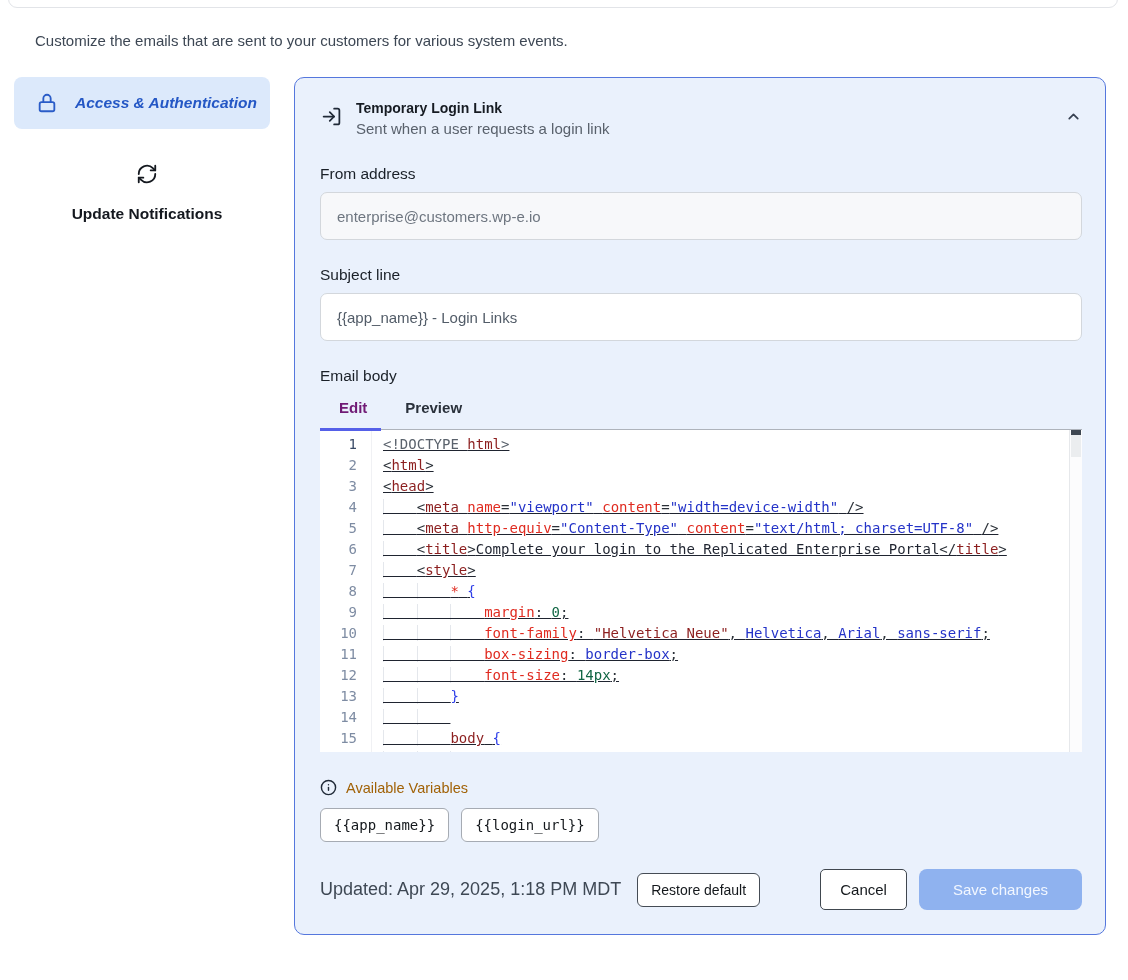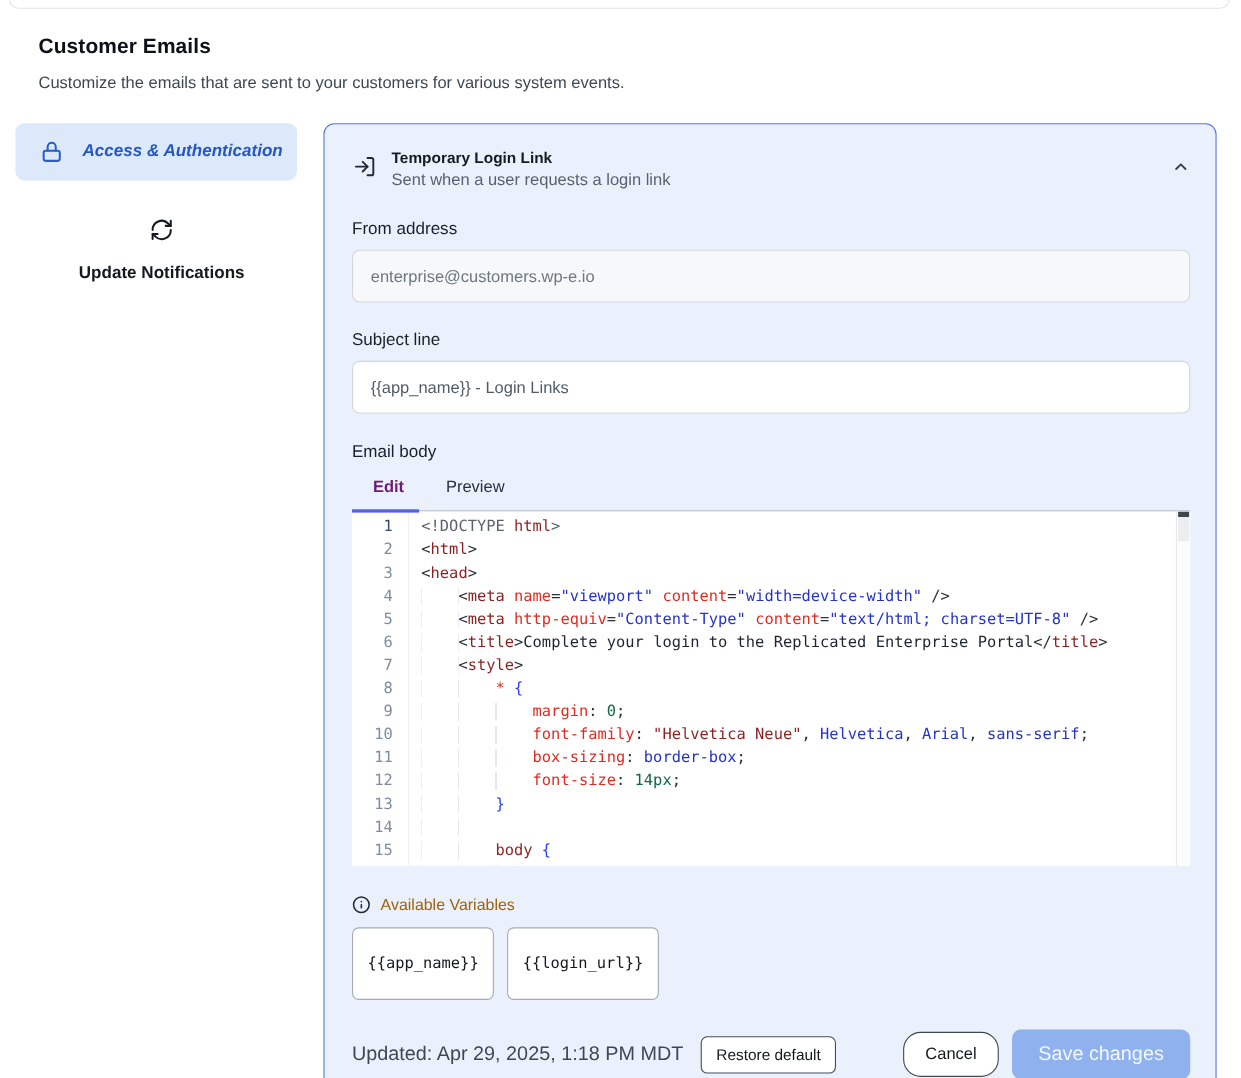--- a/index.html
+++ b/index.html
@@ -45,30 +45,30 @@
   .mt-28 { margin-top:28px; } .mt-26 { margin-top:26px; }
   .text-input {
     width:100%; height:48px; border:1px solid #d3d7dc; border-radius:7px;
     padding:0 16px; font-size:15px; font-family:"Liberation Sans", sans-serif;
     background:#ffffff; color:#525c68; outline:none;
   }
   .text-input.muted { background:#f7f8fa; color:#6e7680; }
 
   
   .tabs { display:flex; gap:38px; padding-left:19px; margin:14px 0 13px 0; }
-  .tab { background:none; border:none; cursor:pointer; font-size:15px; font-weight:400; color:#2a313b; font-family:"Liberation Sans", sans-serif; }
+  .tab { background:none; border:none; cursor:pointer; font-size:15px; font-weight:700; color:#2a313b; font-family:"Liberation Sans", sans-serif; }
   .tab.active { color:#701a75; font-weight:700; }
 
   .editor-wrap { position:relative; border-top:1px solid #aeb3bb; }
   .tab-indicator { position:absolute; top:-2px; left:0; width:61px; height:3px; background:#5560e8; }
   .editor { display:flex; height:322px; background:#fff; overflow:hidden;
             font-family:"DejaVu Sans Mono", monospace; font-size:14px; line-height:21px; }
   .gutter { width:52px; flex:none; text-align:right; padding:4px 14px 0 0; color:#7e8ca3; user-select:none; border-right:1px solid #f0f1f4; }
   .gutter .ln:first-child { color:#3a4a66; }
-  .code { flex:1; padding:4px 4px 0 11px; white-space:pre; overflow:hidden; color:#1f2430; }
+  .code { flex:1; padding:4px 4px 0 11px; white-space:pre; overflow:hidden; color:#1f2430;text-decoration:underline; }
   .code .line { height:21px; }
   .tok-ws { background:repeating-linear-gradient(90deg,#e4e7ec 0,#e4e7ec 1px,transparent 1px,transparent 4ch); }
   .tok-meta { color:#5a626c; }
   .tok-tag  { color:#8c1f1f; }
   .tok-attr { color:#e02b20; }
   .tok-prop { color:#e02b20; }
   .tok-str  { color:#2433c8; }
   .tok-kw   { color:#2433c8; }
   .tok-num  { color:#116644; }
   .tok-brace{ color:#2f3fe8; }
@@ -77,43 +77,42 @@
   .vscroll { width:13px; flex:none; position:relative; background:#fcfcfd; border-left:1px solid #e6e8eb; }
   .vthumb { position:absolute; top:0; left:1px; right:1px; height:5px; background:#3e4650; }
   .vthumb-shadow { position:absolute; top:5px; left:1px; right:1px; height:22px; background:#ebedef; }
 
   
   .vars-row { display:flex; align-items:center; gap:9px; margin-top:27px; }
   .vars-label { font-size:14.5px; font-weight:500; color:#a16207; }
   .chips { display:flex; gap:12px; margin-top:12px; }
   .chip {
     font-family:"DejaVu Sans Mono", monospace; font-size:14px; color:#14181c;
-    background:#fff; border:1px solid #a6abb3; border-radius:6px; padding:24px 13px; cursor:pointer;
+    background:#fff; border:1px solid #a6abb3; border-radius:6px; padding:8px 13px; cursor:pointer;
   }
 
   
   .panel-footer { display:flex; align-items:center; margin-top:27px; }
   .updated { font-size:18px; color:#3e4854; }
   .btn { font-family:"Liberation Sans", sans-serif; cursor:pointer; }
   .btn-restore { margin-left:16px; padding:8px 13px; font-size:14px; font-weight:500; color:#14181c;
                  background:#fff; border:1px solid #454c55; border-radius:6px; }
   .spacer { flex:1; }
   .btn-cancel { padding:11px 19px; font-size:15px; font-weight:500; color:#14181c;
-                background:#fff; border:1px solid #40474f; border-radius:16px; margin-right:12px; }
-  .btn-save { padding:12px 24px; font-size:18px; font-weight:500; color:#f2f7ff;
+                background:#fff; border:1px solid #40474f; border-radius:5px; margin-right:12px; }
+  .btn-save { padding:12px 34px; font-size:15px; font-weight:500; color:#f2f7ff;
               background:#8fb2ef; border:none; border-radius:8px; }
   svg { display:block; }
 </style>
 </head>
 <body>
 
 <div class="top-edge"></div>
 
 <div class="page-header">
-  <div class="page-title">Customer Emails</div>
   <div class="page-sub">Customize the emails that are sent to your customers for various system events.</div>
 </div>
 
 <div class="layout">
   <div class="sidebar">
     <div class="side-item active">
       <span class="icn">
         <svg width="22" height="22" viewBox="0 0 24 24" fill="none" stroke="#2a5cc8" stroke-width="2" stroke-linecap="round" stroke-linejoin="round">
           <rect x="4" y="11" width="16" height="10" rx="2"></rect>
           <path d="M8 11V7a4 4 0 0 1 8 0v4"></path>

